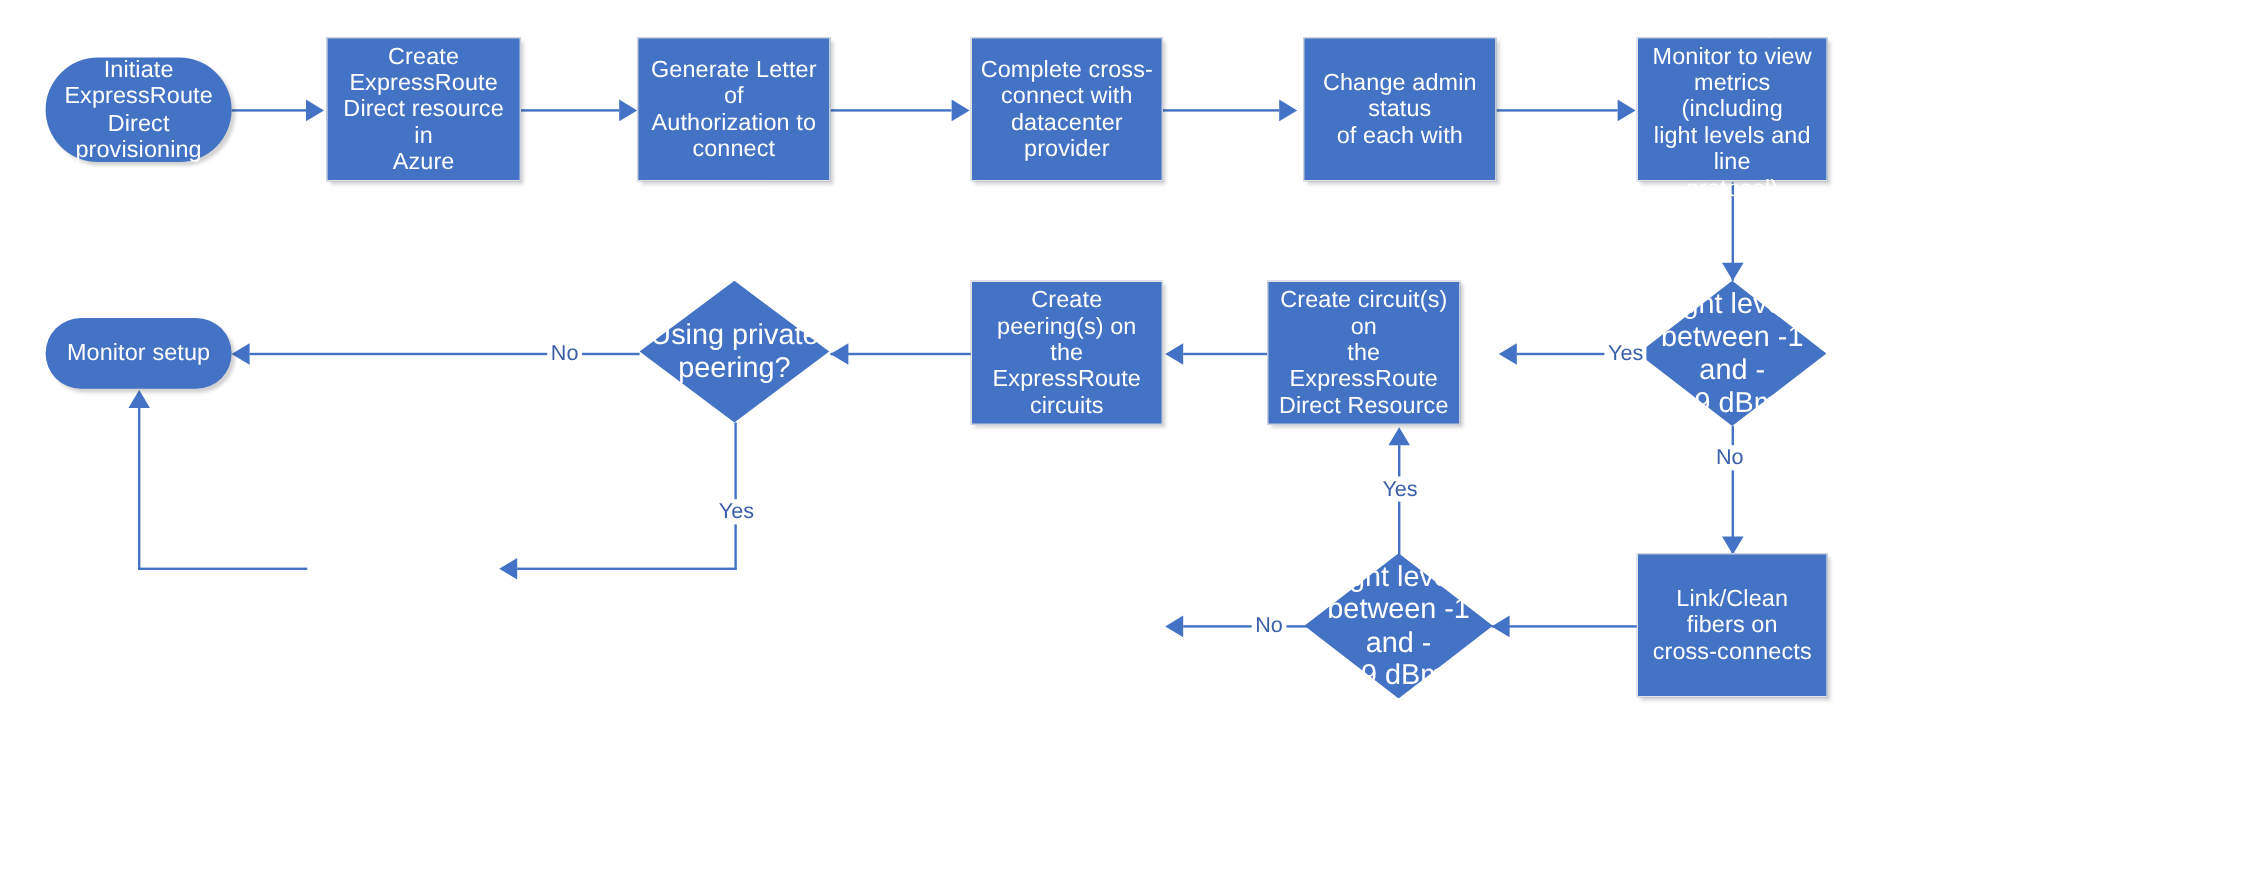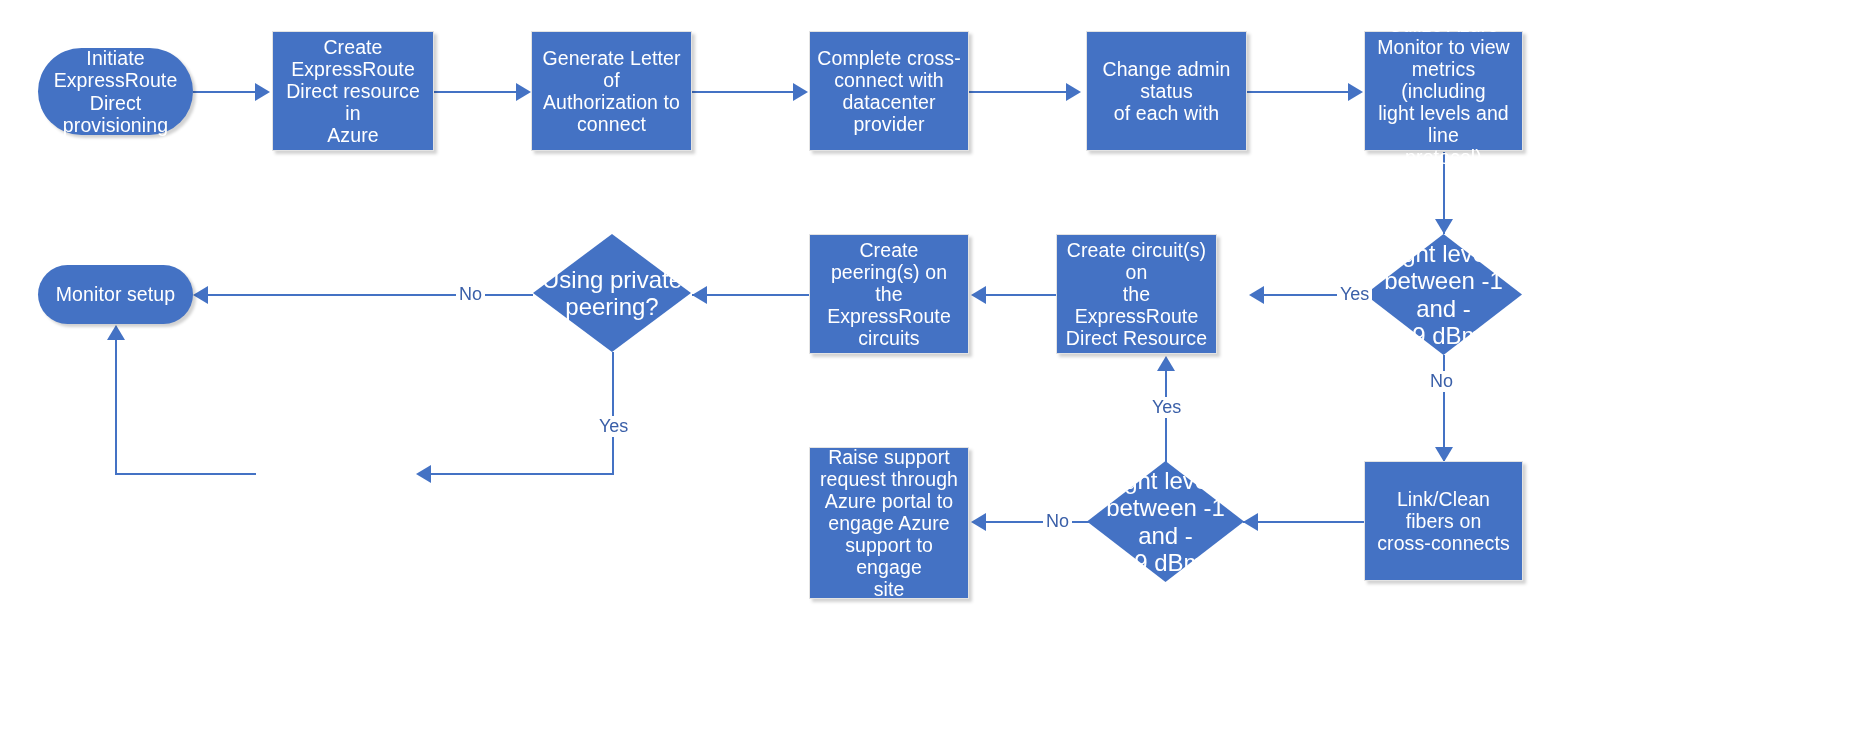--- a/index.html
+++ b/index.html
@@ -226,28 +226,20 @@
 
   <div class="diamond-wrap" style="left:1087px; top:461px; width:157px; height:121px;">
     <svg class="diamond-shape" viewBox="0 0 157 121" preserveAspectRatio="none">
       <polygon points="78.5,0 157,60.5 78.5,121 0,60.5" fill="#4472c4"></polygon>
     </svg>
     <div class="diamond-text">Light levels
 between -1 and -
 9.9 dBm?</div>
   </div>
 
-  <div class="node process" style="left:809px; top:447px; width:160px; height:152px;">
-    <span class="node-label">Raise support
-request through
-Azure portal to
-engage Azure
-support to engage
-site</span>
-  </div>
 
   <div class="node process" style="left:1056px; top:234px; width:161px; height:120px;">
     <span class="node-label">Create circuit(s) on
 the ExpressRoute
 Direct Resource</span>
   </div>
 
   <div class="node process" style="left:809px; top:234px; width:160px; height:120px;">
     <span class="node-label">Create peering(s) on
 the ExpressRoute

